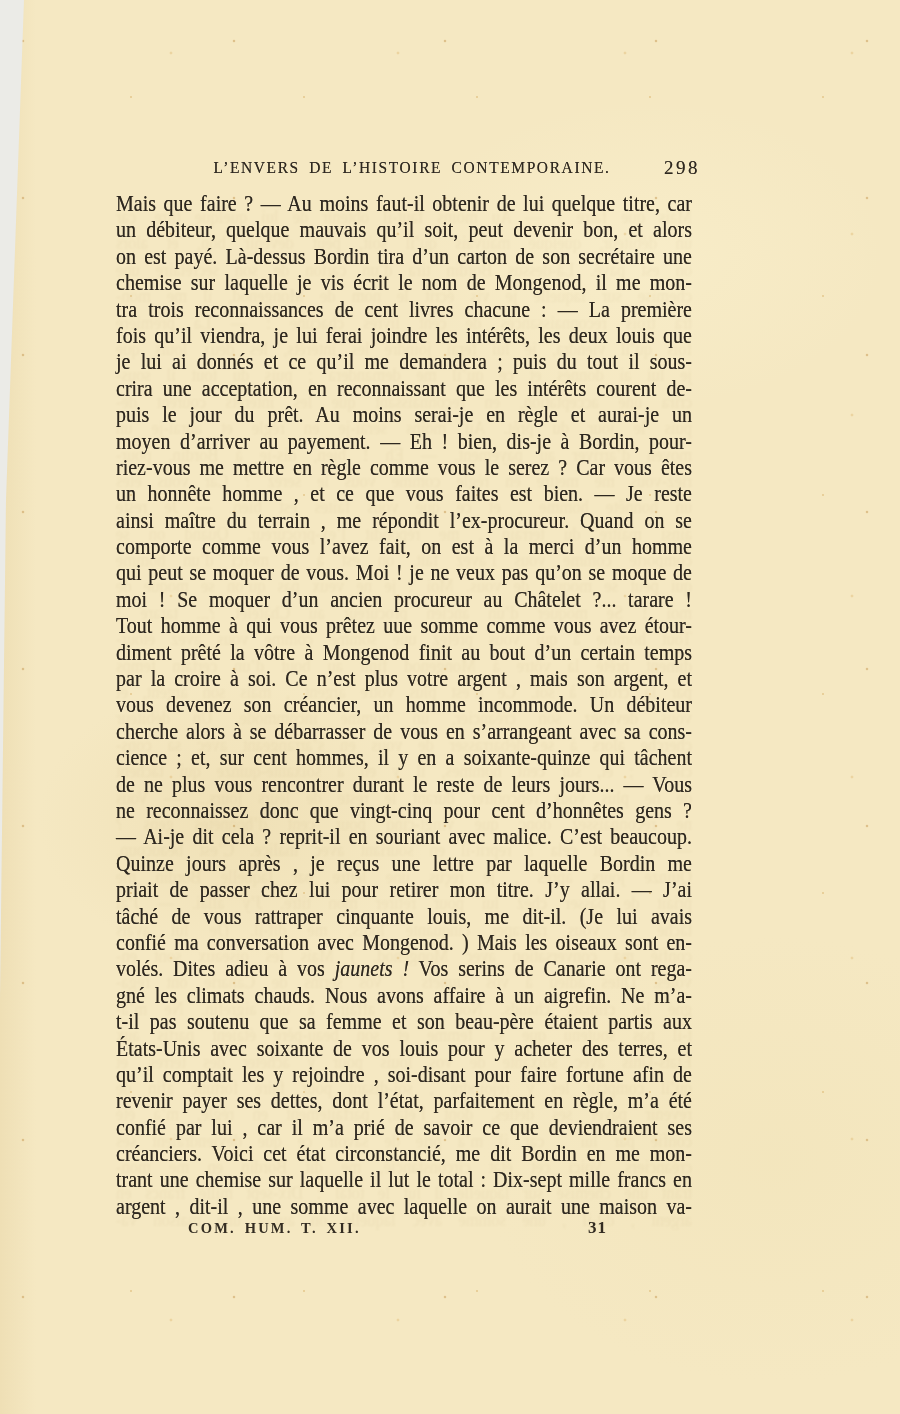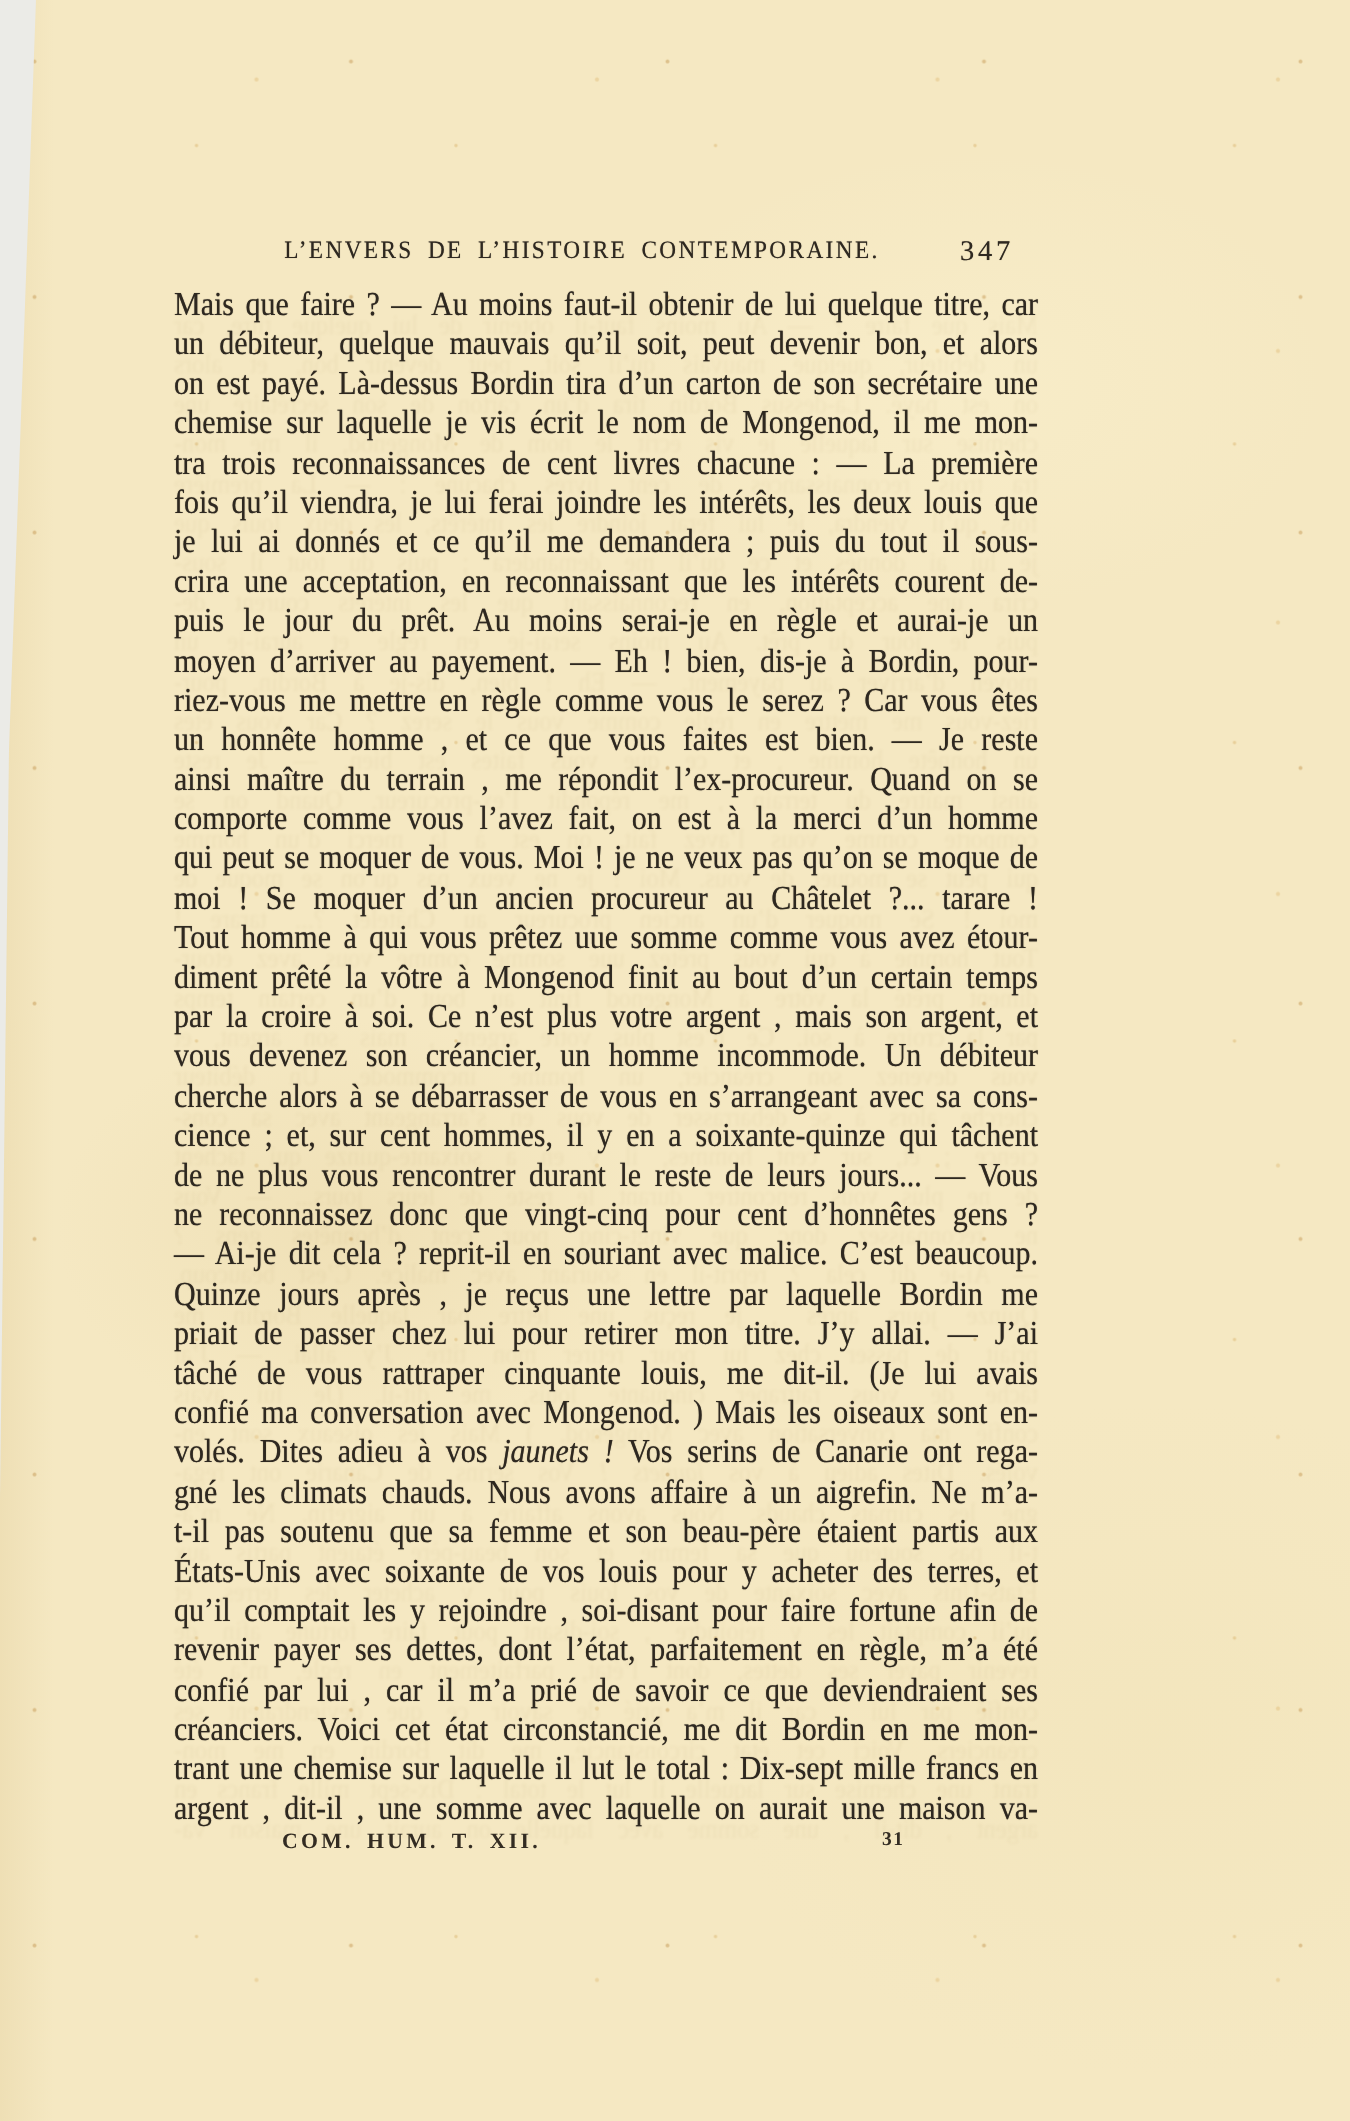--- a/index.html
+++ b/index.html
@@ -51,21 +51,21 @@
     text-align: justify;
     color: #7a5c1e;
     opacity: 0.055;
     filter: blur(1px);
     transform: scaleX(-1);
     pointer-events: none;
   }
 
   .running-head {
     position: absolute;
-    left: 100px;
+    left: 124px;
     top: 159px;
     width: 576px;
     height: 24px;
   }
   .rh-title {
     display: block;
     text-align: center;
     font-size: 15.5px;
     letter-spacing: 1.6px;
     word-spacing: 4px;
@@ -115,21 +115,21 @@
     font-size: 14.5px;
     font-weight: bold;
     letter-spacing: 2.2px;
     word-spacing: 3px;
     color: #332c22;
   }
   .sheet {
     position: absolute;
     left: 472px;
     top: 0;
-    font-size: 13px;
+    font-size: 17px;
     font-weight: bold;
     letter-spacing: 1px;
     color: #332c22;
   }
 </style>
 </head>
 <body>
 
 <div class="paper">
 
@@ -170,21 +170,21 @@
       <div class="line"><span>qu’il comptait les y rejoindre , soi-disant pour faire fortune afin de</span></div>
       <div class="line"><span>revenir payer ses dettes, dont l’état, parfaitement en règle, m’a été</span></div>
       <div class="line"><span>confié par lui , car il m’a prié de savoir ce que deviendraient ses</span></div>
       <div class="line"><span>créanciers. Voici cet état circonstancié, me dit Bordin en me mon-</span></div>
       <div class="line"><span>trant une chemise sur laquelle il lut le total : Dix-sept mille francs en</span></div>
       <div class="line"><span>argent , dit-il , une somme avec laquelle on aurait une maison va-</span></div>
     </div>
 
   <div class="running-head">
     <span class="rh-title">L’ENVERS DE L’HISTOIRE CONTEMPORAINE.</span>
-    <span class="rh-folio">347</span>
+    <span class="rh-folio">298</span>
   </div>
 
   <div class="body-text">
       <div class="line"><span>Mais que faire ? — Au moins faut-il obtenir de lui quelque titre, car</span></div>
       <div class="line"><span>un débiteur, quelque mauvais qu’il soit, peut devenir bon, et alors</span></div>
       <div class="line"><span>on est payé. Là-dessus Bordin tira d’un carton de son secrétaire une</span></div>
       <div class="line"><span>chemise sur laquelle je vis écrit le nom de Mongenod, il me mon-</span></div>
       <div class="line"><span>tra trois reconnaissances de cent livres chacune : — La première</span></div>
       <div class="line"><span>fois qu’il viendra, je lui ferai joindre les intérêts, les deux louis que</span></div>
       <div class="line"><span>je lui ai donnés et ce qu’il me demandera ; puis du tout il sous-</span></div>

